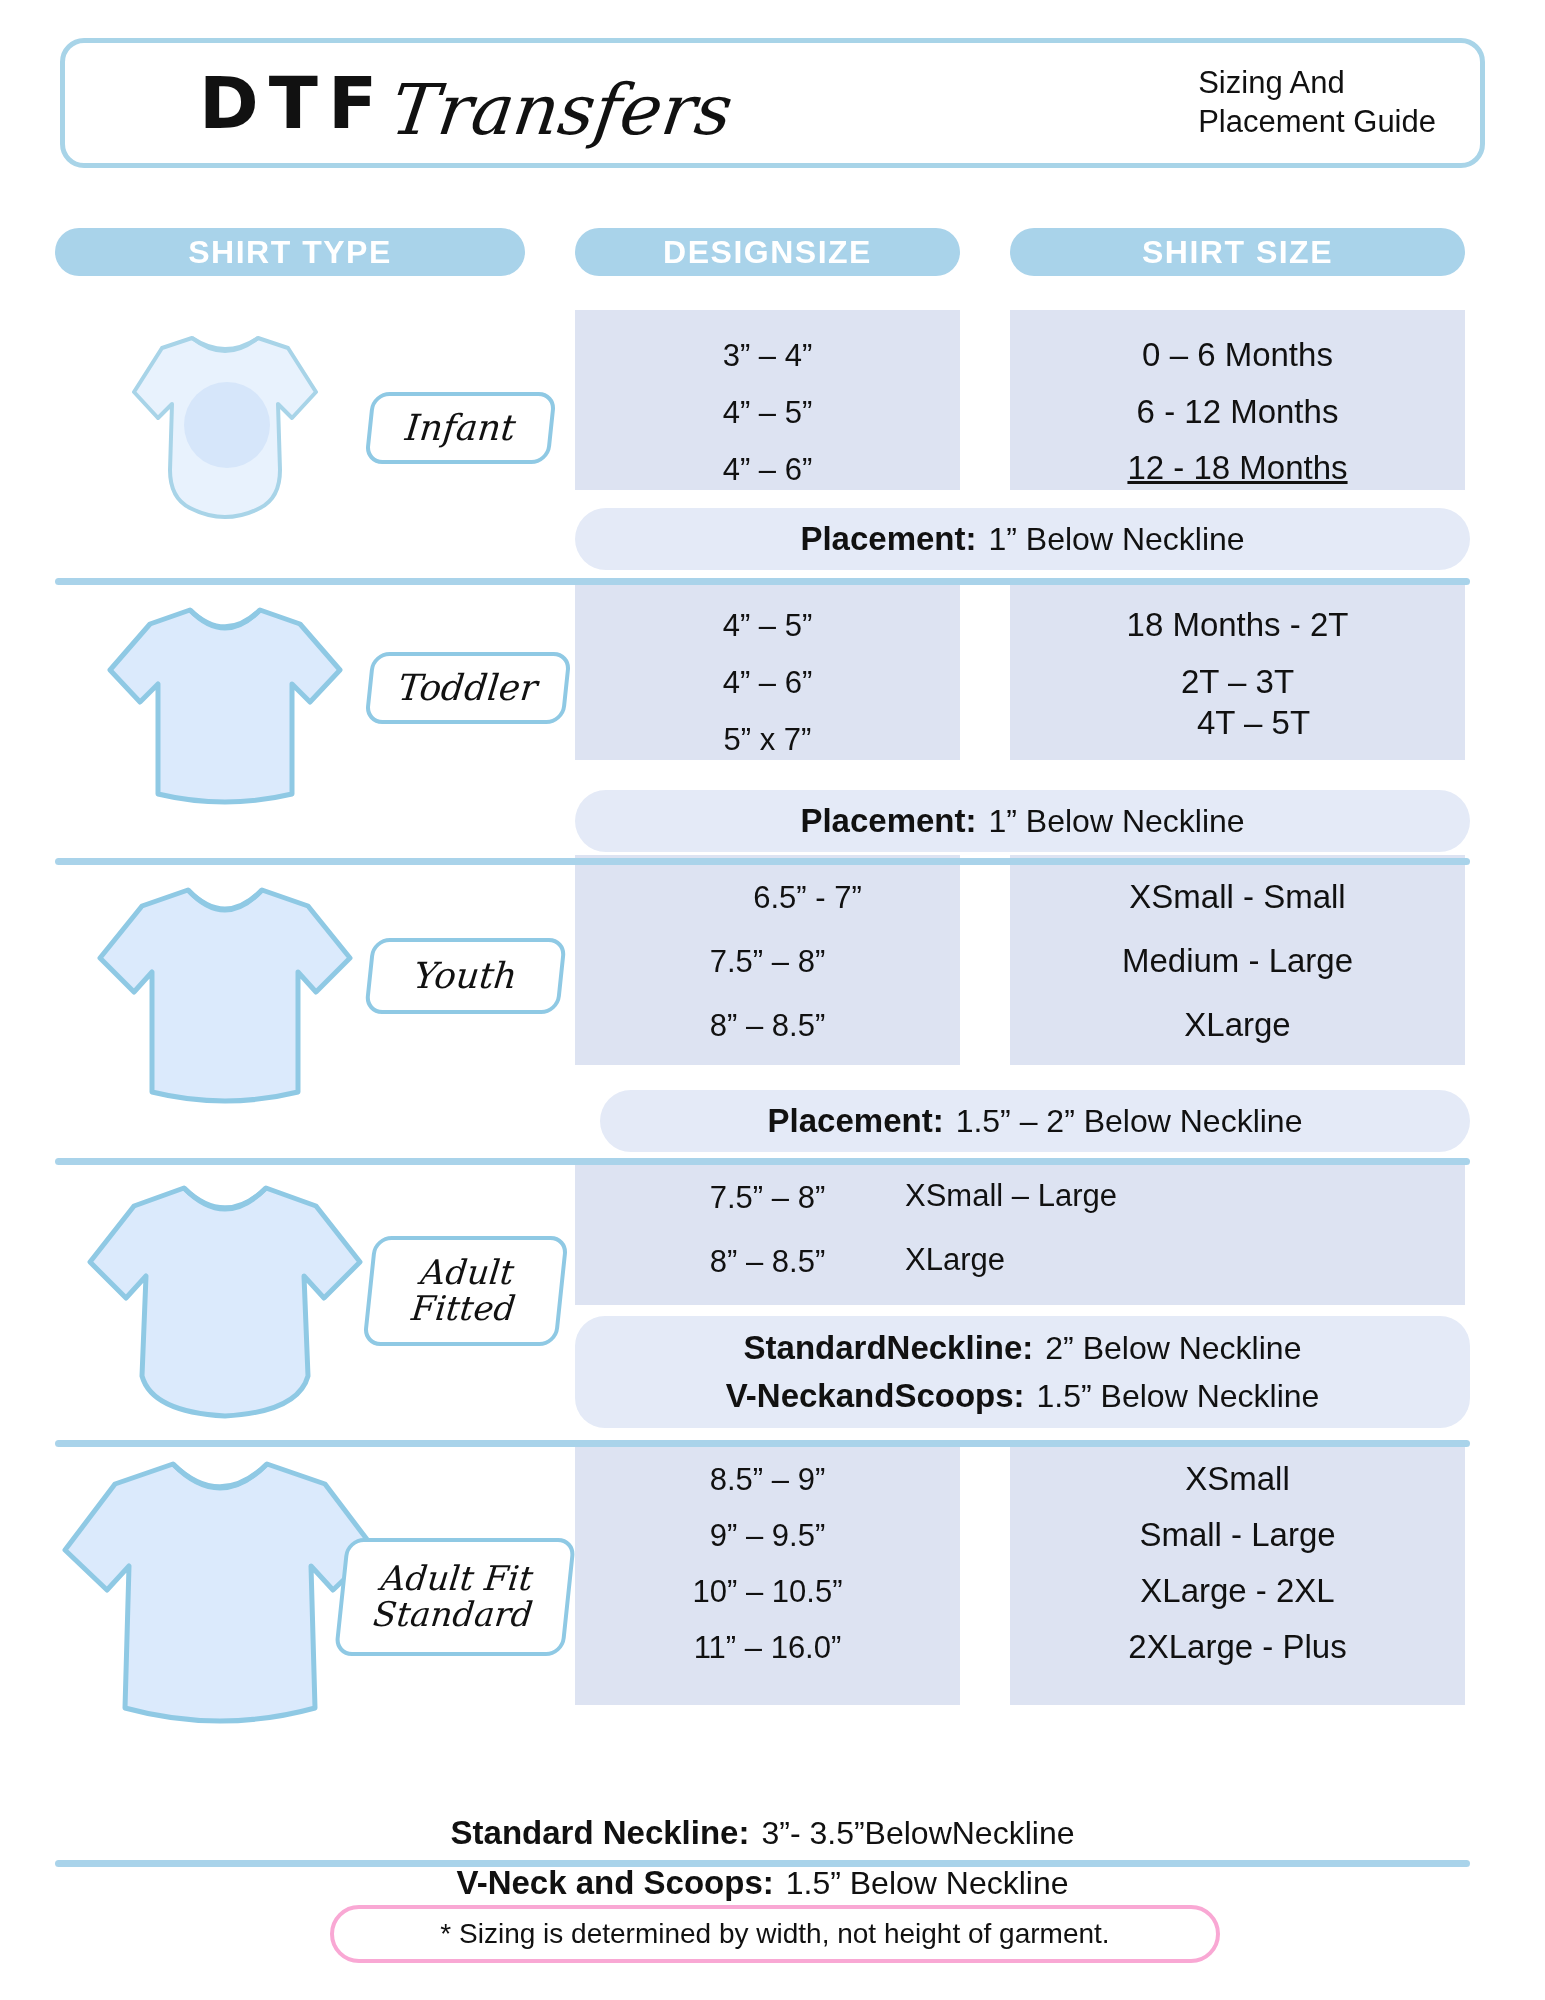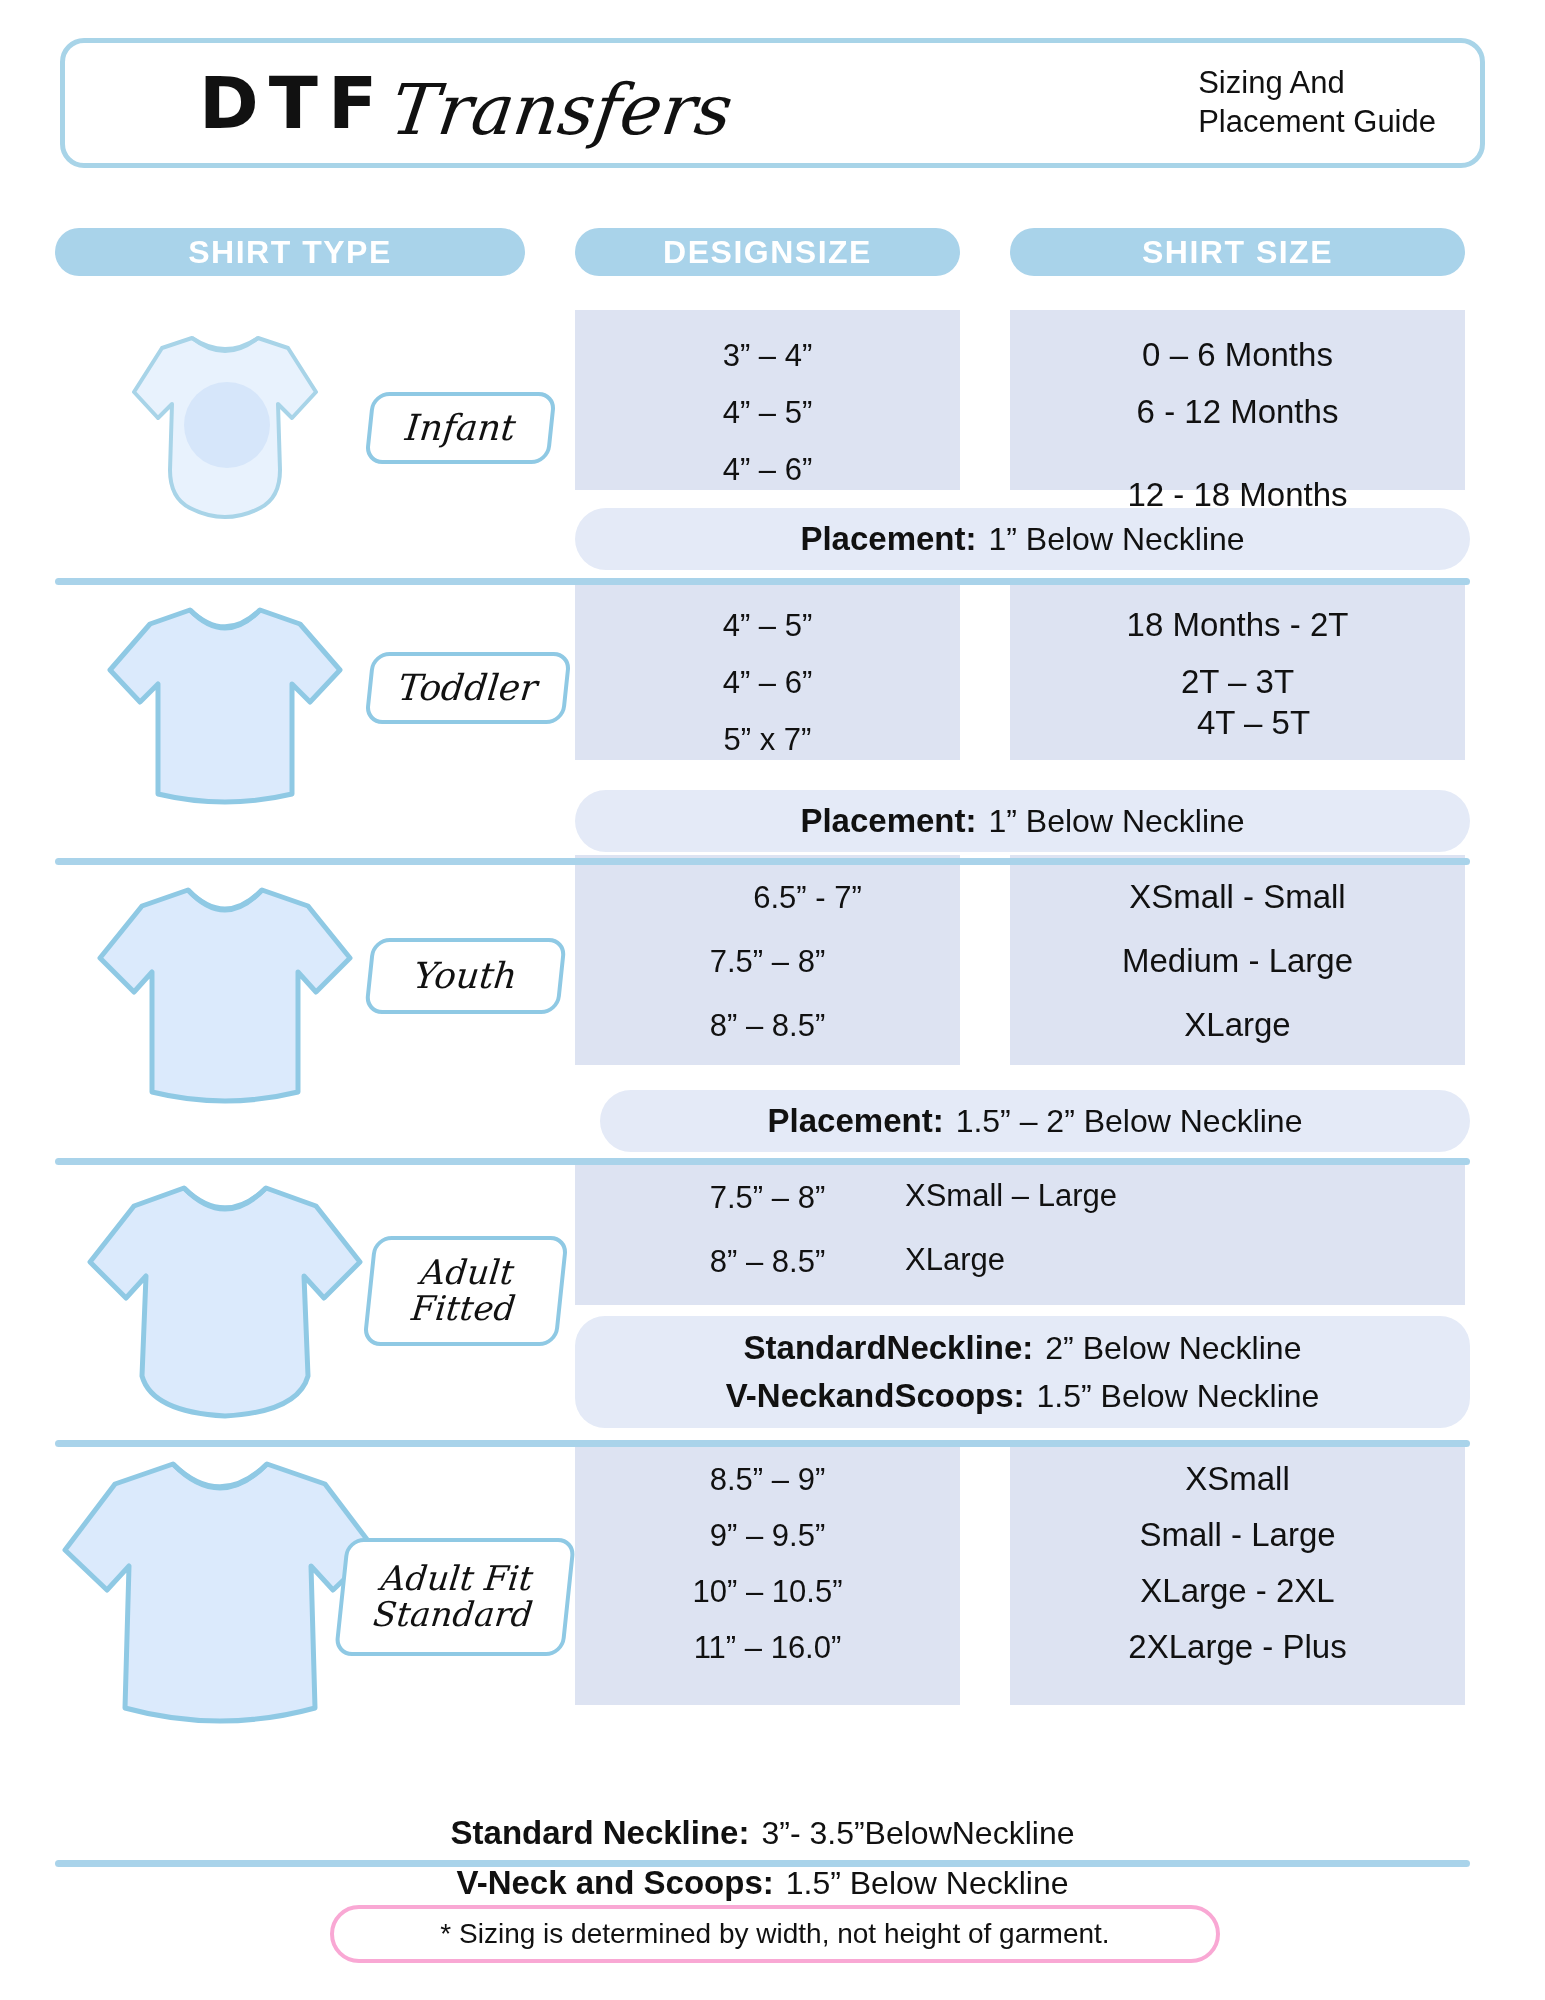--- a/index.html
+++ b/index.html
@@ -234,21 +234,21 @@
     </svg>
   </div>
   <div class="type-pill" style="left:368px; top:392px; width:185px; height:72px; font-size:36px;">Infant</div>
 
   <div class="cell design" style="top:338px;">3” – 4”</div>
   <div class="cell design" style="top:395px;">4” – 5”</div>
   <div class="cell design" style="top:452px;">4” – 6”</div>
 
   <div class="cell size big" style="top:336px;">0 – 6 Months</div>
   <div class="cell size big" style="top:393px;">6 - 12 Months</div>
-  <div class="cell size big" style="top:476px;">12 - 18 Months</div>
+  <div class="cell size big" style="top:449px;text-decoration:underline;">12 - 18 Months</div>
 
   <div class="placement center" style="left:575px; top:508px; width:895px;">
     <span class="lbl">Placement:</span>
     <span class="val">1” Below Neckline</span>
   </div>
 
   <div class="sep" style="top:578px;"></div>
 
   <div class="garment" style="left:100px; top:598px;">
     <svg width="250" height="220" viewBox="0 0 250 220">

